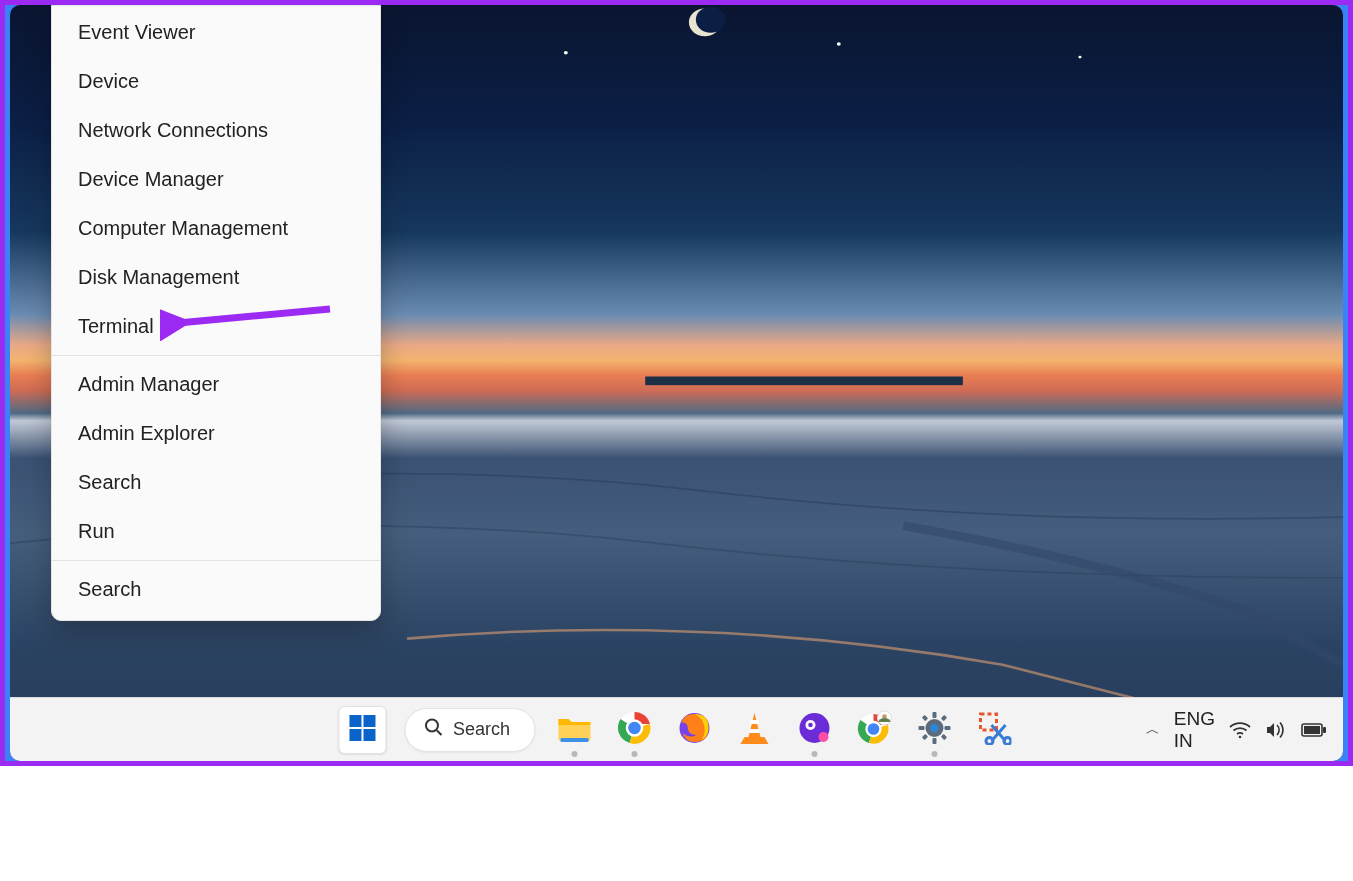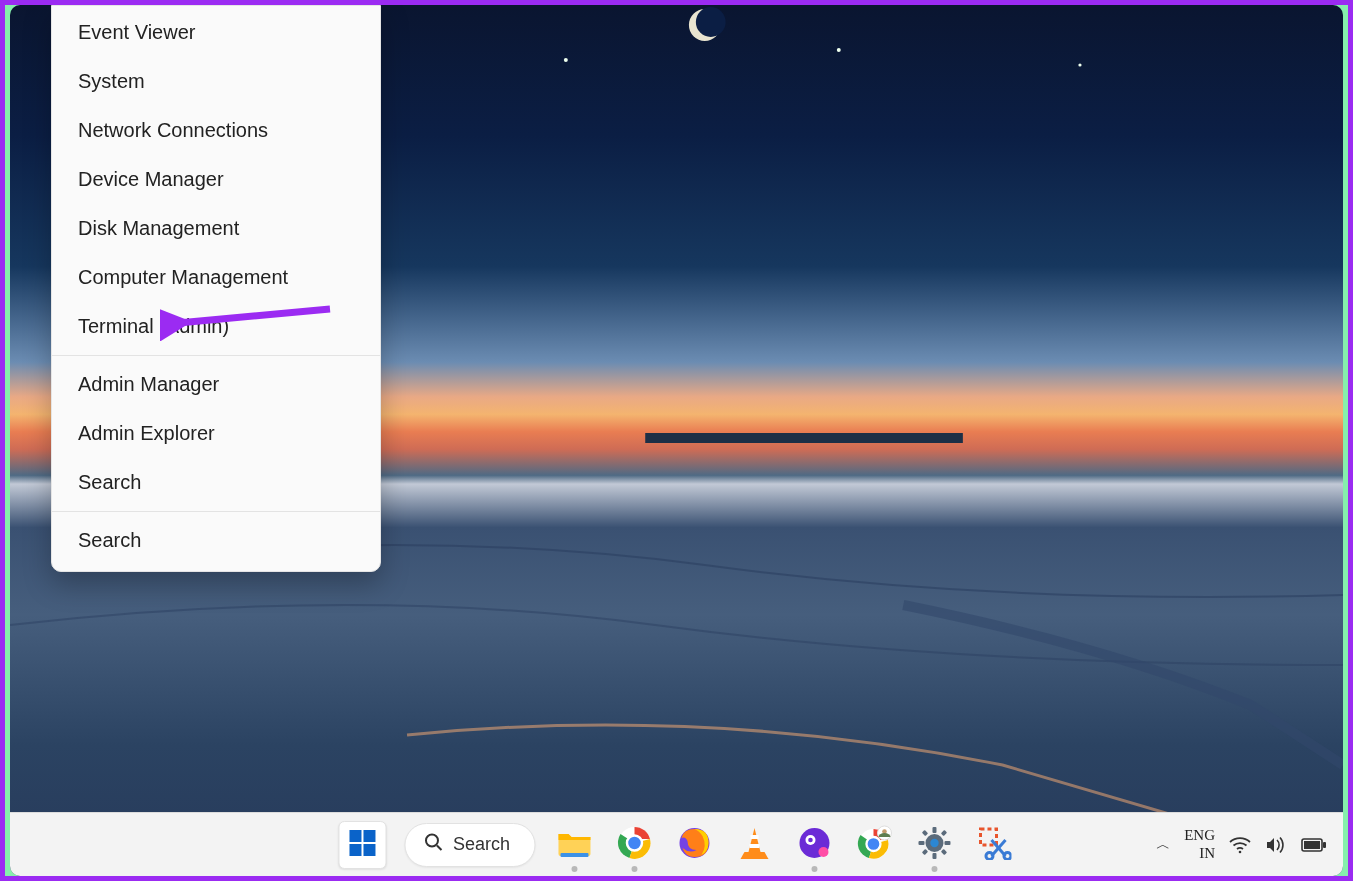--- a/index.html
+++ b/index.html
@@ -1,23 +1,23 @@
 <!DOCTYPE html>
 <html><head>
 <meta charset="utf-8">
 <style>
   * { box-sizing: border-box; margin: 0; padding: 0; }
   html, body { width: 1353px; height: 881px; overflow: hidden; font-family: "Segoe UI", Arial, sans-serif; }
   
   .frame {
     position: relative;
     width: 1353px;
-    height: 881px;
+    height: 766px;
     border: 5px solid #9b2bf2;
-    background: #86efac;
+    background: #3b82f6;
   }
   .viewport {
     position: absolute;
     top: 0px;
     left: 5px;
     right: 5px;
     bottom: 0px;
     overflow: hidden;
     border-radius: 10px;
   }
@@ -142,24 +142,23 @@
     position:absolute;
     right: 16px;
     top:0; bottom:0;
     display:flex;
     align-items:center;
     gap: 14px;
     font-size: 14px;
     color:#222;
   }
   .systray .lang {
-    text-align:right;
+    text-align:left;
     line-height:1.15;
-    font-size:15px;
-    font-family:Liberation Serif, serif;
+    font-size:19px;
   }
   .systray svg, .systray .glyph { display:block; }
   .tray-chevron { font-size:14px; color:#444; }
 </style>
 </head>
 <body>
 
 <div class="frame">
   <div class="viewport">
 
@@ -184,48 +183,51 @@
           <rect x="640" y="428" width="320" height="10"></rect>
         </g>
       </svg>
     </div>
 
     <div class="ctxmenu">
       <div class="item">
           <span>Event Viewer</span>
         </div>
       <div class="item">
-          <span>System</span>
+          <span>Device</span>
         </div>
       <div class="item">
           <span>Network Connections</span>
         </div>
       <div class="item">
           <span>Device Manager</span>
         </div>
       <div class="item">
+          <span>Computer Management</span>
+        </div>
+      <div class="item">
           <span>Disk Management</span>
         </div>
       <div class="item">
-          <span>Computer Management</span>
-        </div>
-      <div class="item">
-          <span>Terminal (Admin)</span>
+          <span>Terminal</span>
         </div>
 
       <div class="sep"></div>
 
       <div class="item">
           <span>Admin Manager</span>
         </div>
       <div class="item">
           <span>Admin Explorer</span>
         </div>
       <div class="item">
           <span>Search</span>
+        </div>
+      <div class="item">
+          <span>Run</span>
         </div>
 
       <div class="sep"></div>
 
       <div class="item">
           <span>Search</span>
         </div>
     </div>
 
     <div class="arrow">

